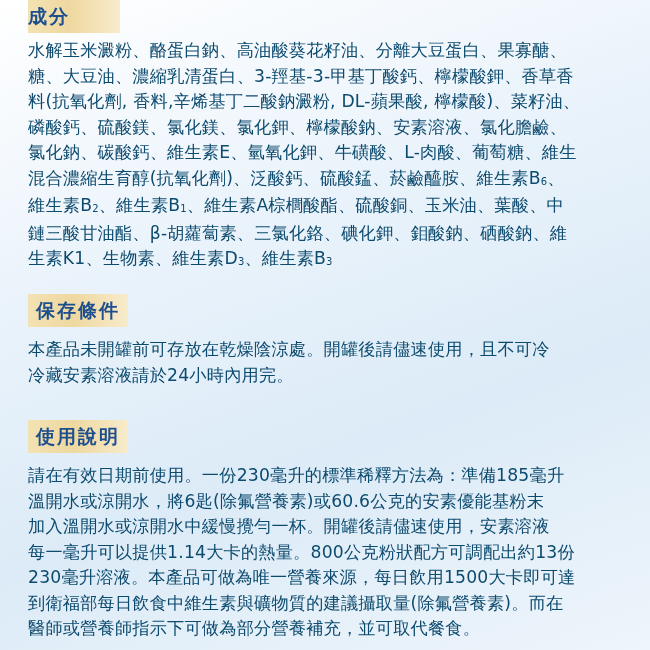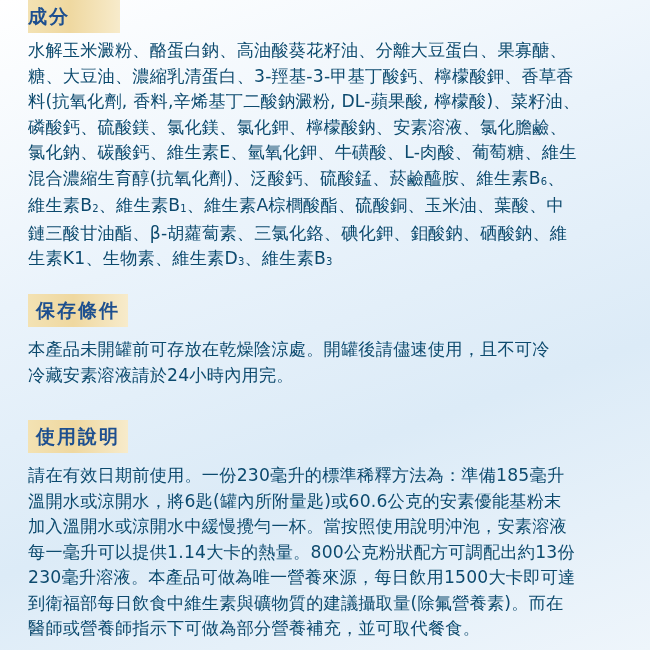--- a/index.html
+++ b/index.html
@@ -85,22 +85,22 @@
     <div class="body-text">
       <div>本產品未開罐前可存放在乾燥陰涼處。開罐後請儘速使用，且不可冷</div>
       <div>冷藏安素溶液請於24小時內用完。</div>
     </div>
   </div>
 
   <div class="section" id="sec-usage">
     <div class="heading">使用說明</div>
     <div class="body-text">
       <div>請在有效日期前使用。一份230毫升的標準稀釋方法為：準備185毫升</div>
-      <div>溫開水或涼開水，將6匙(罐內所附量匙)或60.6公克的安素優能基粉末</div>
-      <div>加入溫開水或涼開水中緩慢攪勻一杯。當按照使用說明沖泡，安素溶液</div>
+      <div>溫開水或涼開水，將6匙(除氟營養素)或60.6公克的安素優能基粉末</div>
+      <div>加入溫開水或涼開水中緩慢攪勻一杯。開罐後請儘速使用，安素溶液</div>
       <div>每一毫升可以提供1.14大卡的熱量。800公克粉狀配方可調配出約13份</div>
       <div>230毫升溶液。本產品可做為唯一營養來源，每日飲用1500大卡即可達</div>
       <div>到衛福部每日飲食中維生素與礦物質的建議攝取量(除氟營養素)。而在</div>
       <div>醫師或營養師指示下可做為部分營養補充，並可取代餐食。</div>
     </div>
   </div>
 
 </div>
 
 </body></html>

